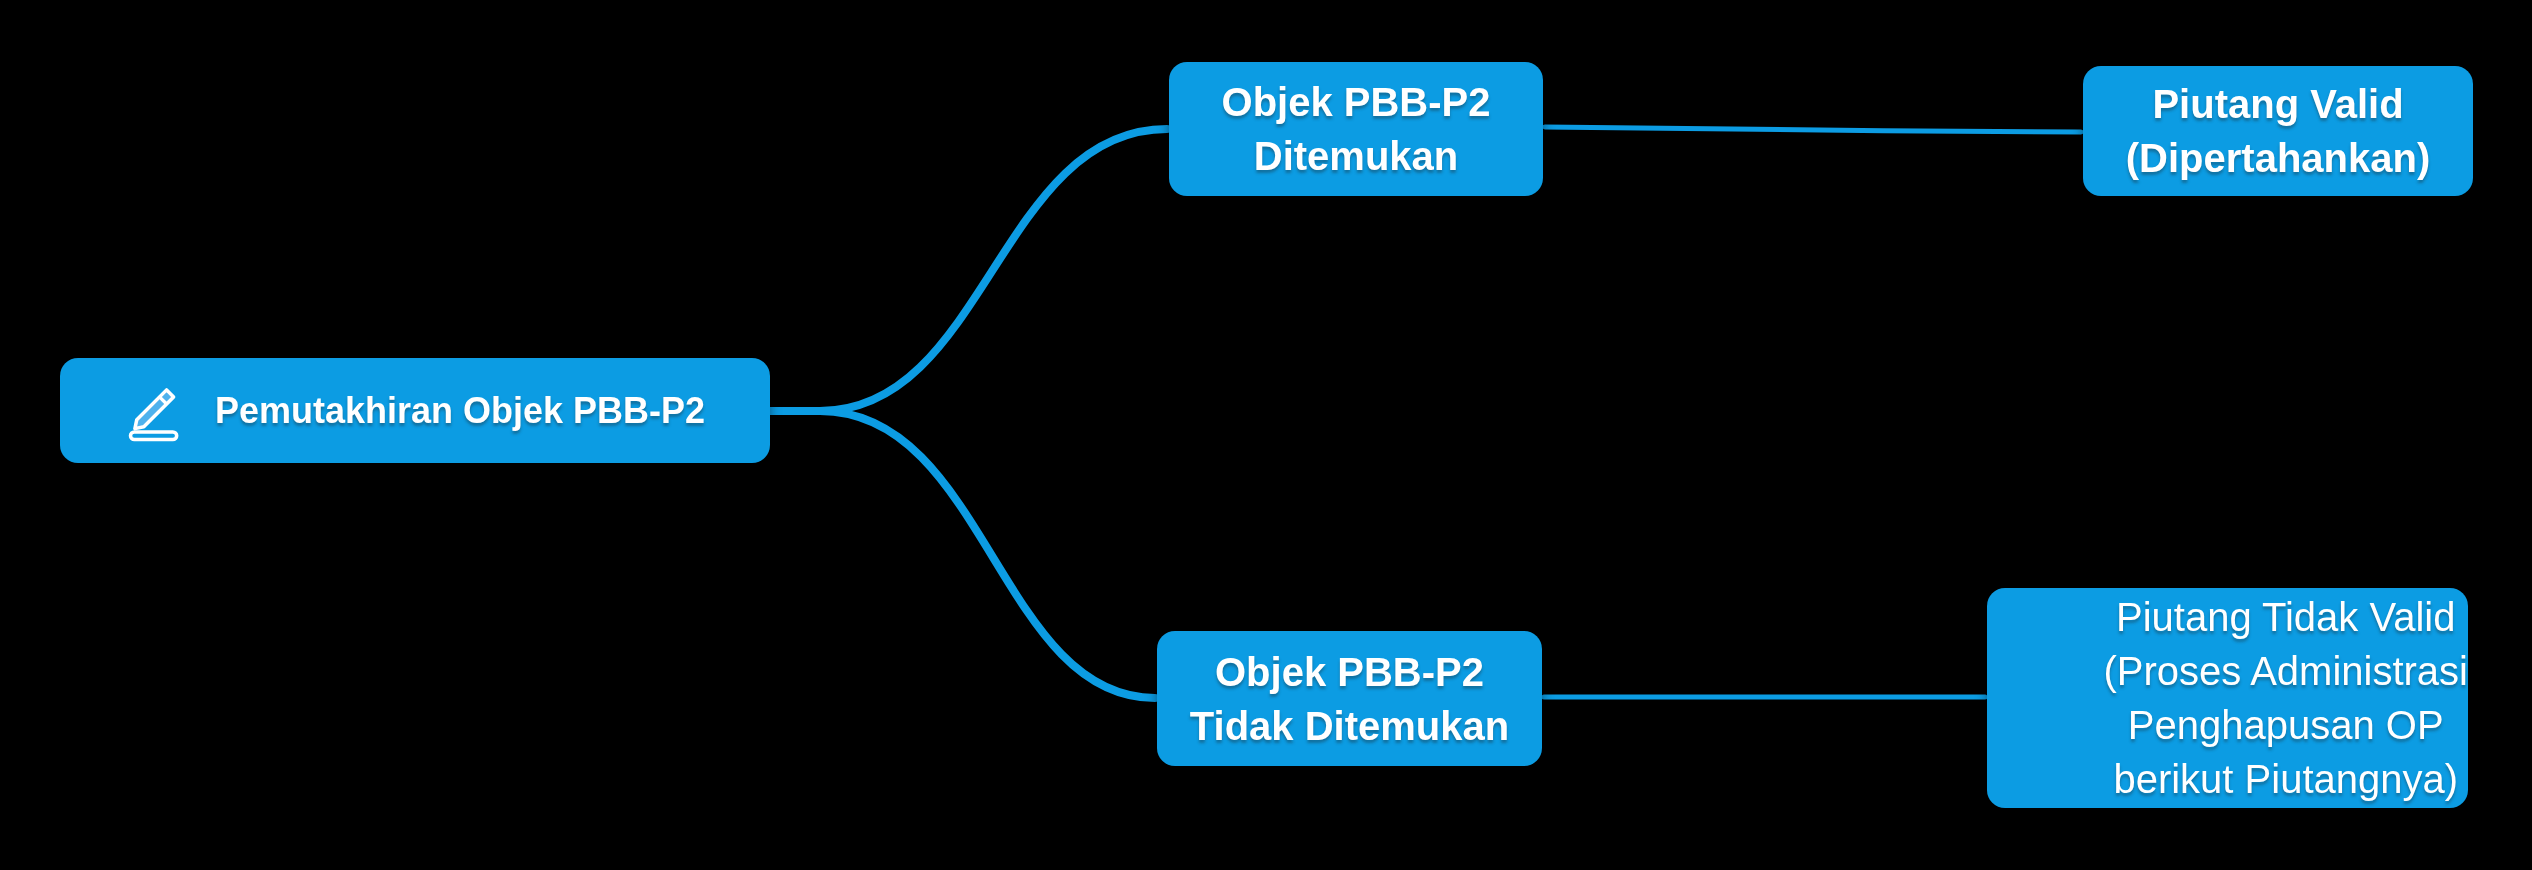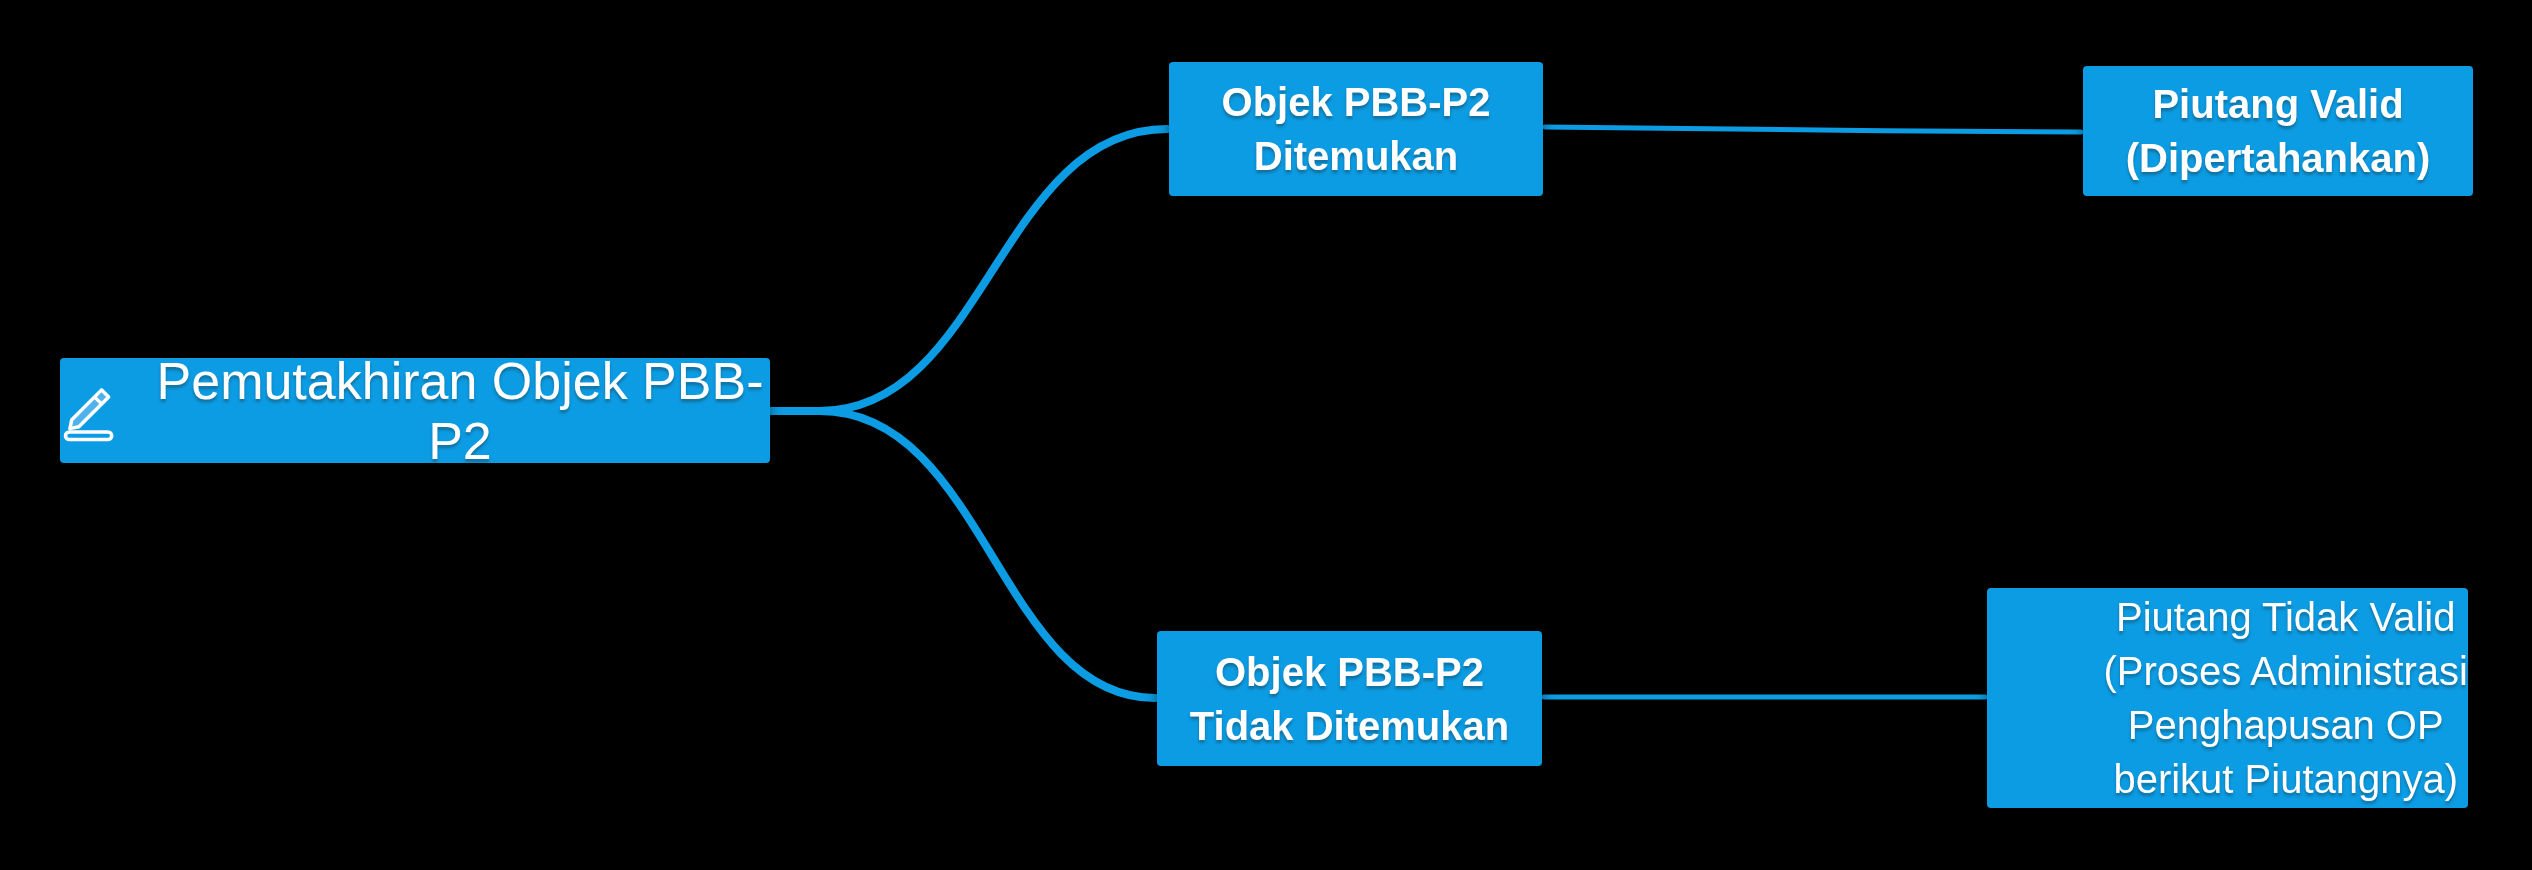--- a/index.html
+++ b/index.html
@@ -20,38 +20,38 @@
   }
   .connector-layer {
     position: absolute;
     left: 0; top: 0;
     width: 2532px; height: 870px;
   }
   .connector-layer path { stroke: var(--connector); fill: none; stroke-linecap: round; }
   .node {
     position: absolute;
     background: var(--node-fill);
-    border-radius: 4px;
+    border-radius: 18px;
     display: flex;
     align-items: center;
     justify-content: center;
     color: var(--text);
     text-align: center;
     box-shadow: 0 6px 12px rgba(0,0,0,0.45);
   }
   .node .label {
     white-space: pre-line;
     text-shadow: 0 3px 3px rgba(30,30,30,0.35);
   }
   .node-root {
     left: 60px; top: 358px;
     width: 710px; height: 105px;
     gap: 24px;
   }
-  .node-root .label { font-size: 52px; font-weight: 400; }
+  .node-root .label { font-size: 36px; font-weight: 700; }
   .node-branch .label { font-size: 40px; font-weight: 700; line-height: 1.35; }
   .node-leaf .label { font-size: 40px; line-height: 1.35; }
   .node-found   { left: 1169px; top: 62px;  width: 374px; height: 134px; }
   .node-valid   { left: 2083px; top: 66px;  width: 390px; height: 130px; }
   .node-valid .label { font-size: 40px; font-weight: 700; line-height: 1.35; }
   .node-notfound{ left: 1157px; top: 631px; width: 385px; height: 135px; }
   .node-invalid { left: 1987px; top: 588px; width: 481px; height: 220px; justify-content: flex-end; }
   .node-invalid .label { font-weight: 400; }
   .icon {
     width: 66px; height: 66px;

